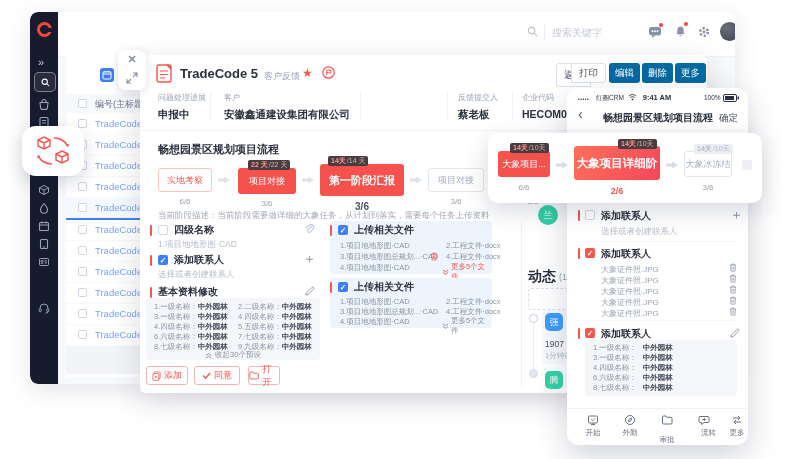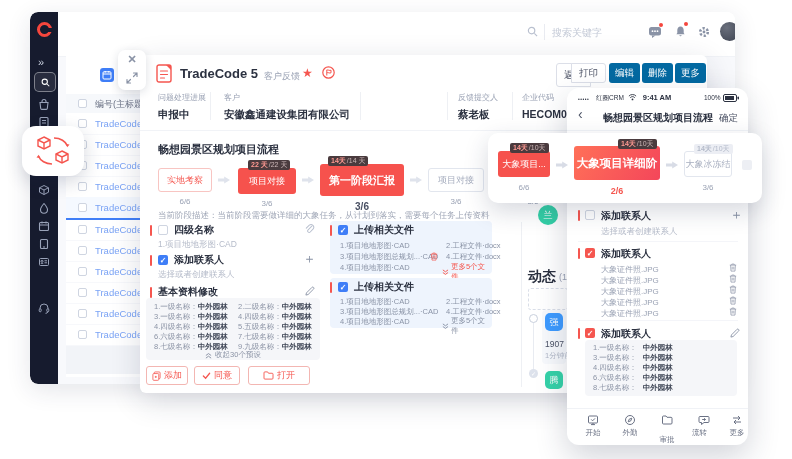--- a/index.html
+++ b/index.html
@@ -386,21 +386,21 @@
         </g>
       </svg>
     <span>添加</span>
   </div>
   <div class="btn redline" style="left:54px;top:311px;width:46px;height:19px;font-size:9px">
     <svg width="9" height="9" viewBox="0 0 10 10">
         <path d="M1.5 5.5 L4 8 L8.5 2.5" stroke="#F5564F" stroke-width="1.4" fill="none" stroke-linecap="round"></path>
       </svg>
     <span>同意</span>
   </div>
-  <div class="btn redline" style="left:108px;top:311px;width:62px;height:19px;font-size:9px">
+  <div class="btn redline" style="left:108px;top:311px;width:32px;height:19px;font-size:9px">
     <svg width="11" height="9" viewBox="0 0 12 10">
         <path d="M1 2 a1 1 0 0 1 1 -1 h3 l1 1.5 h4 a1 1 0 0 1 1 1 V8 a1 1 0 0 1 -1 1 H2 a1 1 0 0 1 -1 -1 Z" fill="none" stroke="#F5564F" stroke-width="1"></path>
       </svg>
     <span>打开</span>
   </div>
 
   <div class="abs" style="left:190px;top:166px;width:162px;height:53px;background:#EEF4FD;border-radius:4px">
     <div class="rbar" style="left:0;top:4px"></div>
     <div class="cb on blue" style="left:8px;top:4px"></div>
     <div class="abs bold" style="left:24px;top:2px;font-size:10px">上传相关文件</div>
@@ -556,21 +556,21 @@
         </g>
       </svg>
     <div style="font-size:7.5px;color:#6A7184;margin-top:2px">外勤</div>
   </div>
   <div class="abs" style="left:88px;top:326px;width:24px;text-align:center">
     <svg style="margin:0 auto" width="12" height="11" viewBox="0 0 12 11">
         <path d="M1.5 3 a1 1 0 0 1 1 -1 h2.5 l1 1.3 h4 a1 1 0 0 1 1 1 V9 a1 1 0 0 1 -1 1 h-7.5 a1 1 0 0 1 -1 -1 Z" fill="none" stroke="#6A7184" stroke-width="1"></path>
       </svg>
     <div style="font-size:7.5px;color:#6A7184;margin-top:10px">审批</div>
   </div>
-  <div class="abs" style="left:125px;top:326px;width:24px;text-align:left">
+  <div class="abs" style="left:125px;top:326px;width:24px;text-align:right">
     <svg style="margin:0 auto" width="12" height="12" viewBox="0 0 12 12">
         <g fill="none" stroke="#6A7184" stroke-width="1">
           <path d="M2 2.5 h8 a1 1 0 0 1 1 1 v4 a1 1 0 0 1 -1 1 h-4 l-2.5 2 v-2 h-1.5 a1 1 0 0 1 -1 -1 v-4 a1 1 0 0 1 1 -1 Z"></path>
           <path d="M4.2 5.5 h3.2 m-1.2 -1.3 l1.3 1.3 -1.3 1.3"></path>
         </g>
       </svg>
     <div style="font-size:7.5px;color:#6A7184;margin-top:2px">流转</div>
   </div>
   <div class="abs" style="left:158px;top:326px;width:24px;text-align:center">
     <svg style="margin:0 auto" width="12" height="12" viewBox="0 0 12 12">

